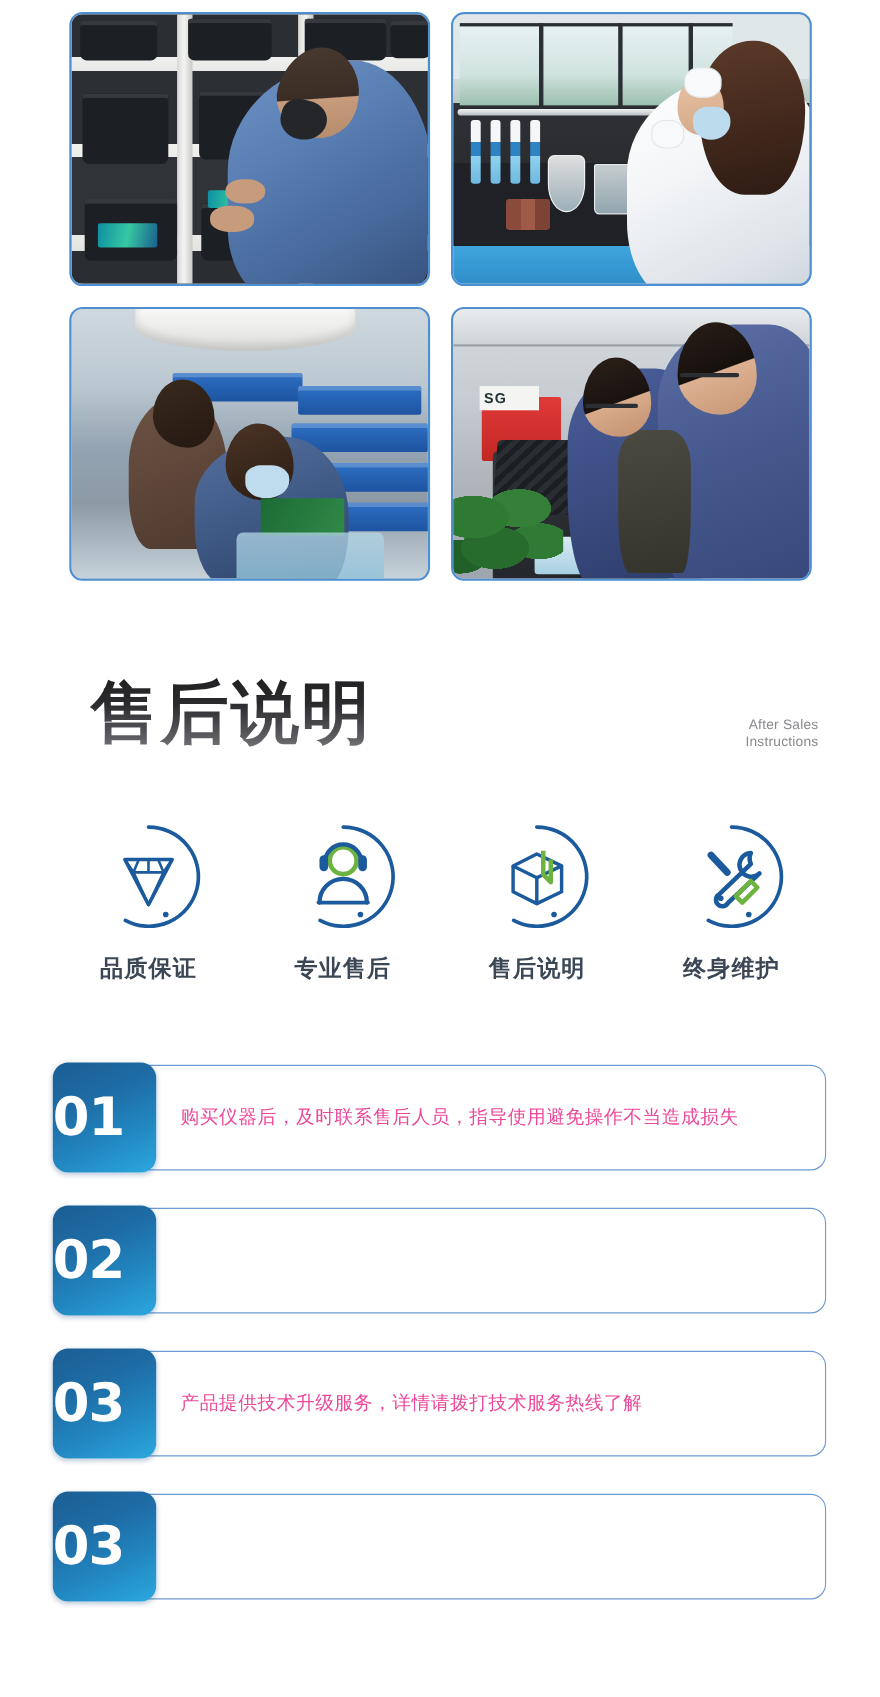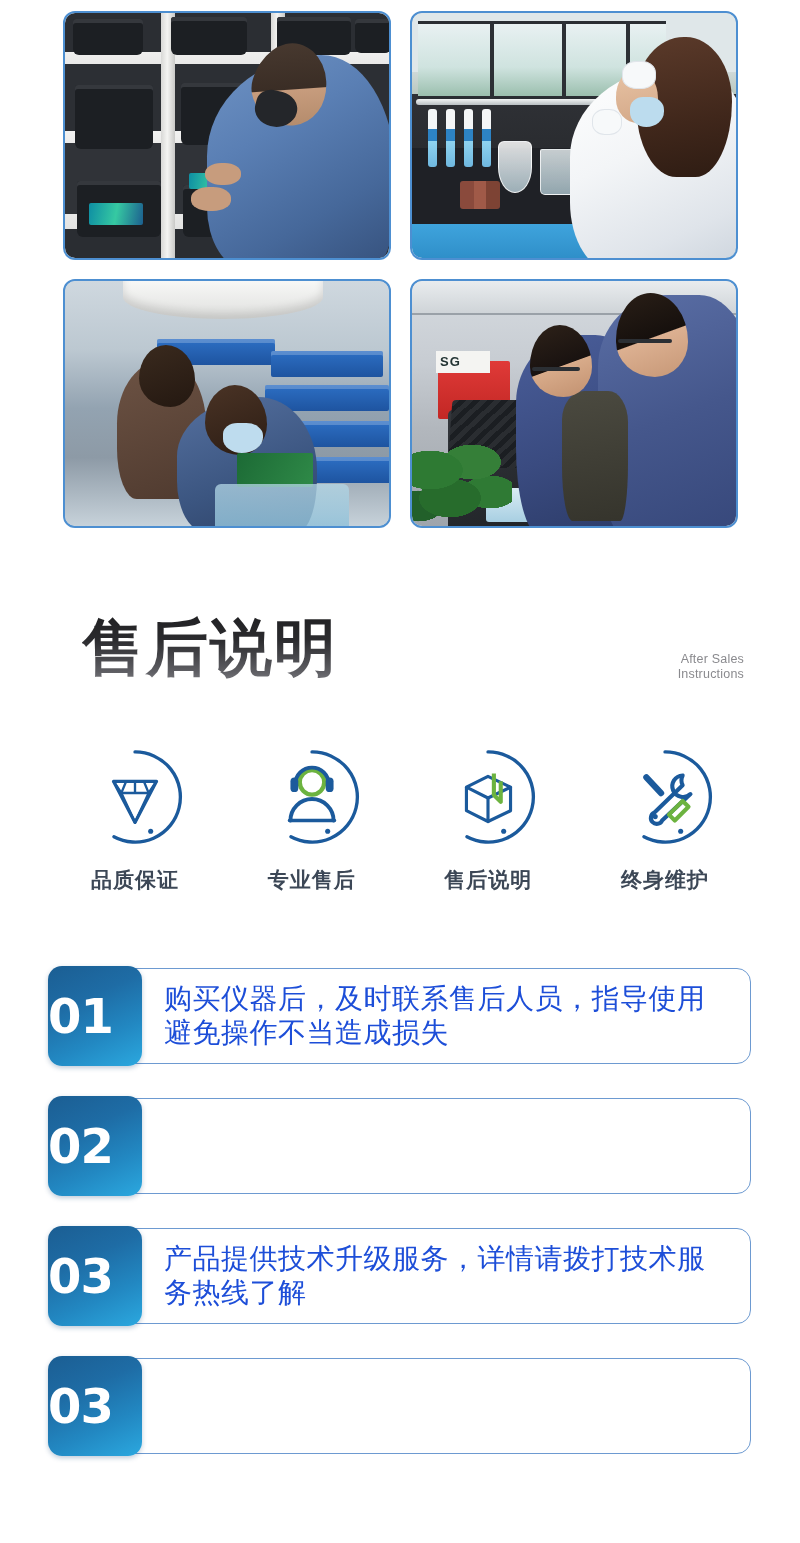--- a/index.html
+++ b/index.html
@@ -352,23 +352,23 @@
     font-size: 48px;
     font-weight: bold;
     letter-spacing: -1px;
     line-height: 1;
     font-family: "DejaVu Sans", "Liberation Sans", sans-serif;
   }
   .item-text {
     position: absolute;
     left: 116px; right: 24px; top: 0; bottom: 0;
     display: flex; align-items: center;
-    font-size: 28px;
+    font-size: 17px;
     line-height: 34px;
-    color: #1d4ed8;
+    color: #ec4899;
     letter-spacing: .5px;
   }
 </style>
 </head>
 <body>
 
 <div class="page">
 
   <div class="photo-grid">
 

